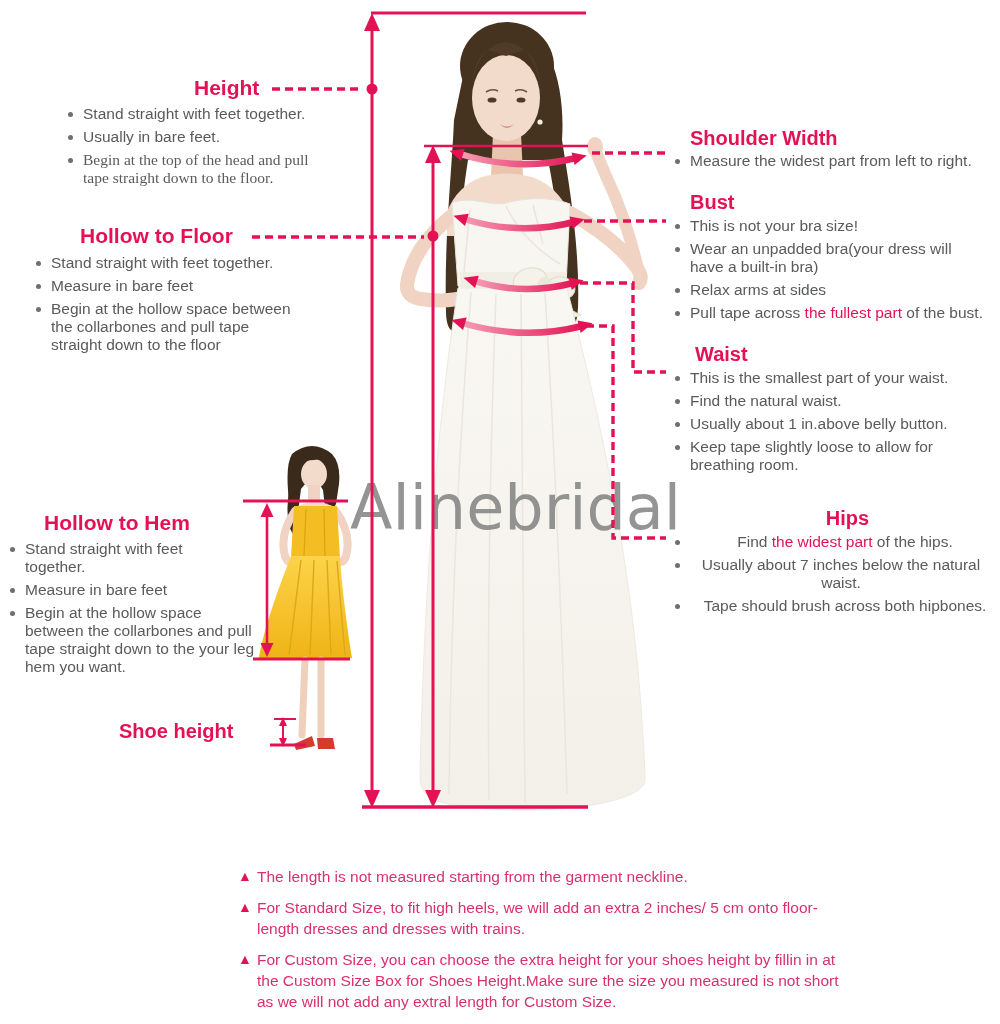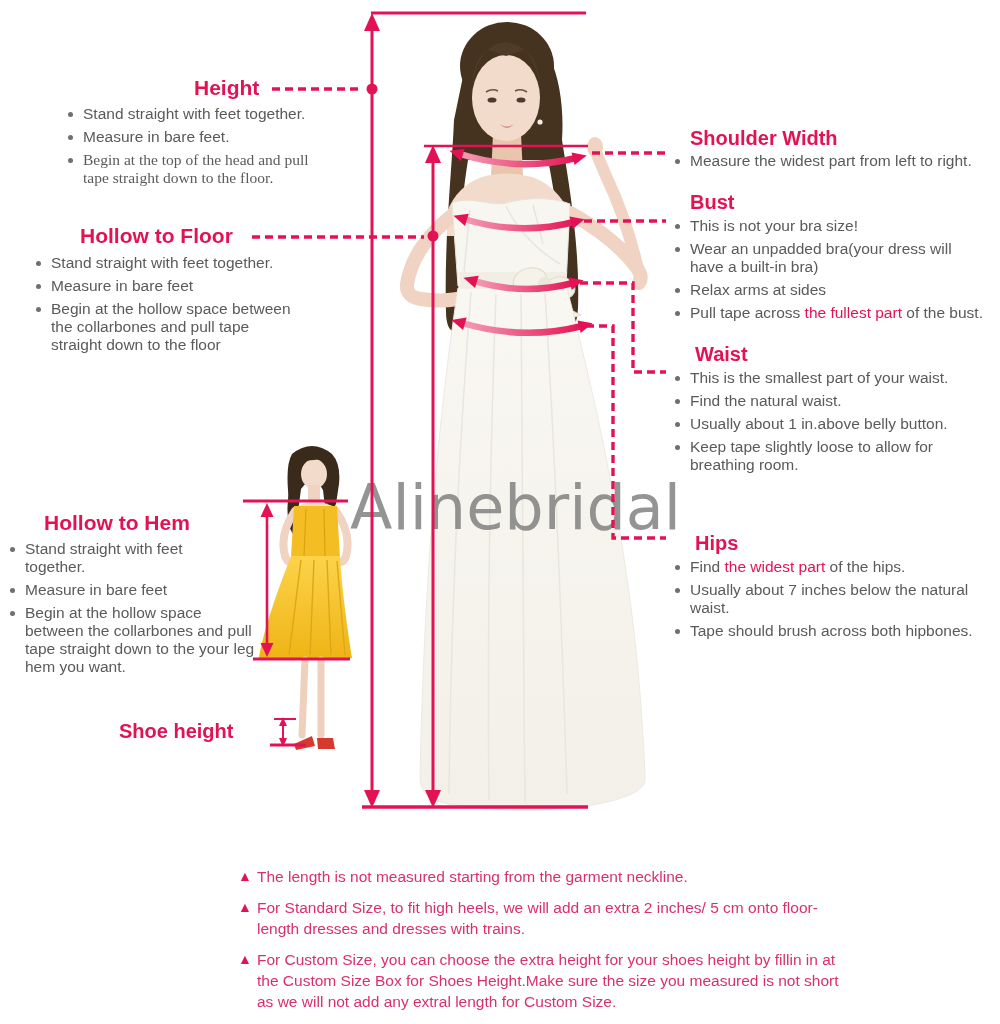--- a/index.html
+++ b/index.html
@@ -176,21 +176,21 @@
       <line x1="274" y1="719" x2="296" y2="719" stroke="#e31254" stroke-width="2"></line>
       <line x1="270" y1="745" x2="306" y2="745" stroke="#e31254" stroke-width="3"></line>
       <line x1="283" y1="724" x2="283" y2="740" stroke="#e31254" stroke-width="2" marker-start="url(#mS)" marker-end="url(#mS)"></line>
     </g>
   </svg>
 
   <section class="sec" style="left:66px;top:76px;width:285px;">
     <h2 class="hd" style="margin-left:128px;">Height</h2>
     <ul class="list" style="margin-top:5px;">
       <li><span>Stand straight with feet together.</span></li>
-      <li><span>Measure in bare feet.</span></li>
+      <li><span>Usually in bare feet.</span></li>
       <li style="max-width:252px;font-family:Liberation Serif, serif;"><span>Begin at the top of the head and pull tape straight down to the floor.</span></li>
     </ul>
   </section>
 
   <section class="sec" style="left:34px;top:224px;width:295px;">
     <h2 class="hd" style="margin-left:46px;">Hollow to Floor</h2>
     <ul class="list" style="margin-top:6px;">
       <li><span>Stand straight with feet together.</span></li>
       <li><span>Measure in bare feet</span></li>
       <li style="max-width:252px;"><span>Begin at the hollow space between the collarbones and pull tape straight down to the floor</span></li>
@@ -217,21 +217,21 @@
   <section class="sec" style="left:668px;top:343px;width:332px;">
     <h2 class="hd sm" style="margin-left:27px;">Waist</h2>
     <ul class="list rcol" style="margin-top:3px;">
       <li><span>This is the smallest part of your waist.</span></li>
       <li><span>Find the natural waist.</span></li>
       <li><span>Usually about 1 in.above belly button.</span></li>
       <li style="max-width:282px;"><span>Keep tape slightly loose to allow for breathing room.</span></li>
     </ul>
   </section>
 
-  <section class="sec" style="left:668px;top:532px;width:332px;">
+  <section class="sec" style="left:668px;top:507px;width:332px;text-align:center;">
     <h2 class="hd sm" style="margin-left:27px;">Hips</h2>
     <ul class="list rcol" style="margin-top:3px;">
       <li><span>Find </span><span class="hl">the widest part</span><span> of the hips.</span></li>
       <li style="max-width:302px;"><span>Usually about 7 inches below the natural waist.</span></li>
       <li><span>Tape should brush across both hipbones.</span></li>
     </ul>
   </section>
 
   <section class="sec" style="left:8px;top:511px;width:260px;">
     <h2 class="hd" style="margin-left:36px;">Hollow to Hem</h2>

